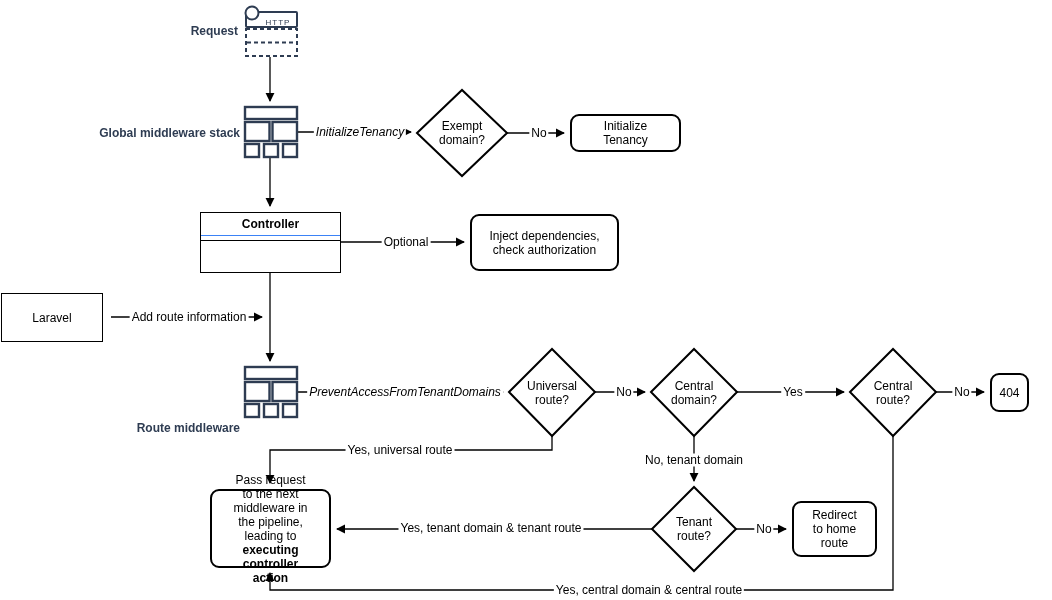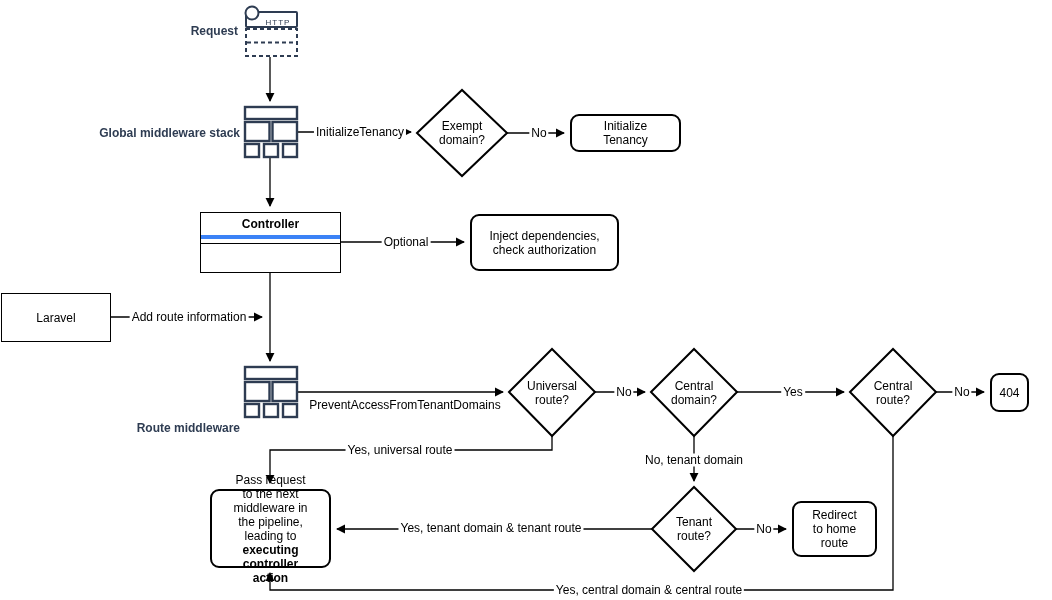--- a/index.html
+++ b/index.html
@@ -6,26 +6,26 @@
   .canvas{position:relative;width:1052px;height:600px;background:#fff;
           font-family:"Liberation Sans",sans-serif;overflow:hidden;}
   .canvas svg{position:absolute;left:0;top:0;}
   .node{position:absolute;box-sizing:border-box;background:#fff;border:2px solid #000;
         border-radius:9px;display:flex;align-items:center;justify-content:center;
         text-align:center;font-size:12px;color:#000;line-height:14px;padding:0 17px;}
   .plain{border-radius:0;border-width:1px;}
   .uml{position:absolute;box-sizing:border-box;background:#fff;border:1px solid #000;
        display:flex;flex-direction:column;font-size:12px;color:#000;}
   .uml .uml-title{height:22px;line-height:22px;text-align:center;font-weight:bold;
-       border-bottom:4px solid #3b82f6;}
+       border-bottom:1px solid #3b82f6;}
   .uml .uml-sep{height:4px;border-bottom:1px solid #000;}
   .uml .uml-body{flex:1;display:flex;align-items:center;justify-content:center;}
   .edge-label{position:absolute;transform:translate(-50%,-50%);background:#fff;
        font-size:12px;color:#000;white-space:nowrap;padding:0 2px;line-height:13px;}
-  .italic{}
+  .italic{font-style:italic;}
   .side-label{position:absolute;transform:translate(-100%,-50%);font-weight:bold;
        color:var(--navy,#2e3c52);font-size:12px;white-space:nowrap;}
   .diamond-label{position:absolute;transform:translate(-50%,-50%);width:66px;
        text-align:center;font-size:12px;line-height:14px;color:#000;}
 </style>
 </head>
 <body>
 
 <div class="canvas">
 
@@ -97,32 +97,32 @@
   <div class="diamond-label" style="left:893px;top:393px;">Central route?</div>
   <div class="diamond-label" style="left:694px;top:529px;">Tenant route?</div>
 
   <div class="node" style="left:570px;top:114px;width:111px;height:38px;">Initialize Tenancy</div>
   <div class="node" style="left:470px;top:214px;width:149px;height:57px;">Inject dependencies, check authorization</div>
   <div class="node" style="left:990px;top:373px;width:39px;height:39px;">404</div>
   <div class="node" style="left:792px;top:501px;width:85px;height:56px;">Redirect to home route</div>
   <div class="node" style="left:210px;top:489px;width:121px;height:79px;">
       <span><span>Pass request to the next middleware in the pipeline, leading to </span><b>executing controller action</b></span>
     </div>
-  <div class="node plain" style="left:1px;top:293px;width:110px;height:49px;">Laravel</div>
+  <div class="node plain" style="left:1px;top:293px;width:102px;height:49px;">Laravel</div>
 
   <div class="uml" style="left:200px;top:212px;width:141px;height:61px;">
     <div class="uml-title">Controller</div>
     <div class="uml-sep"></div>
   </div>
 
   <div class="edge-label italic" style="left:360px;top:132px;">InitializeTenancy</div>
   <div class="edge-label" style="left:539px;top:133px;">No</div>
   <div class="edge-label" style="left:406px;top:242px;">Optional</div>
   <div class="edge-label" style="left:189px;top:317px;">Add route information</div>
-  <div class="edge-label italic" style="left:405px;top:392px;margin-top:13px;">PreventAccessFromTenantDomains</div>
+  <div class="edge-label italic" style="left:405px;top:392px;">PreventAccessFromTenantDomains</div>
   <div class="edge-label" style="left:624px;top:392px;">No</div>
   <div class="edge-label" style="left:793px;top:392px;">Yes</div>
   <div class="edge-label" style="left:962px;top:392px;">No</div>
   <div class="edge-label" style="left:400px;top:450px;">Yes, universal route</div>
   <div class="edge-label" style="left:694px;top:460px;">No, tenant domain</div>
   <div class="edge-label" style="left:764px;top:529px;">No</div>
   <div class="edge-label" style="left:491px;top:528px;">Yes, tenant domain &amp; tenant route</div>
   <div class="edge-label" style="left:649px;top:590px;">Yes, central domain &amp; central route</div>
 
 </div>

